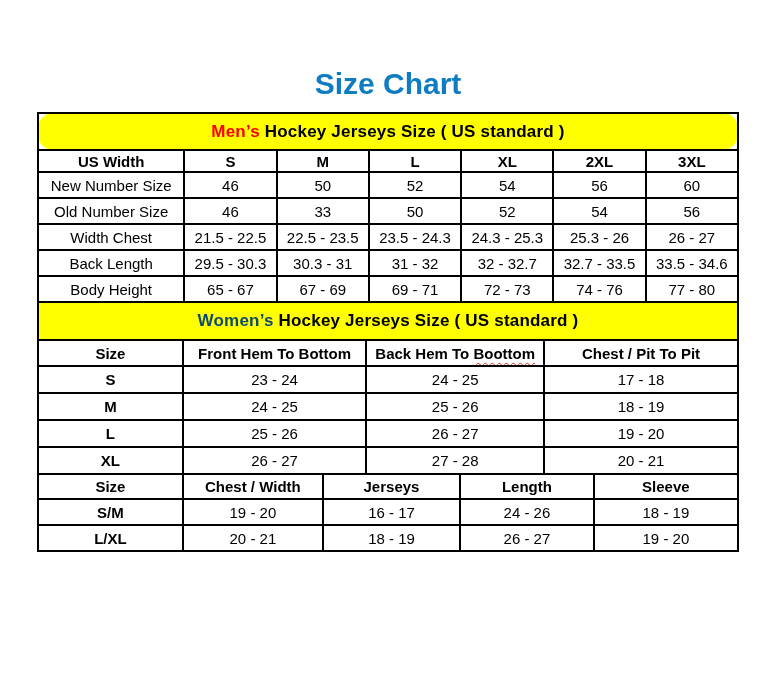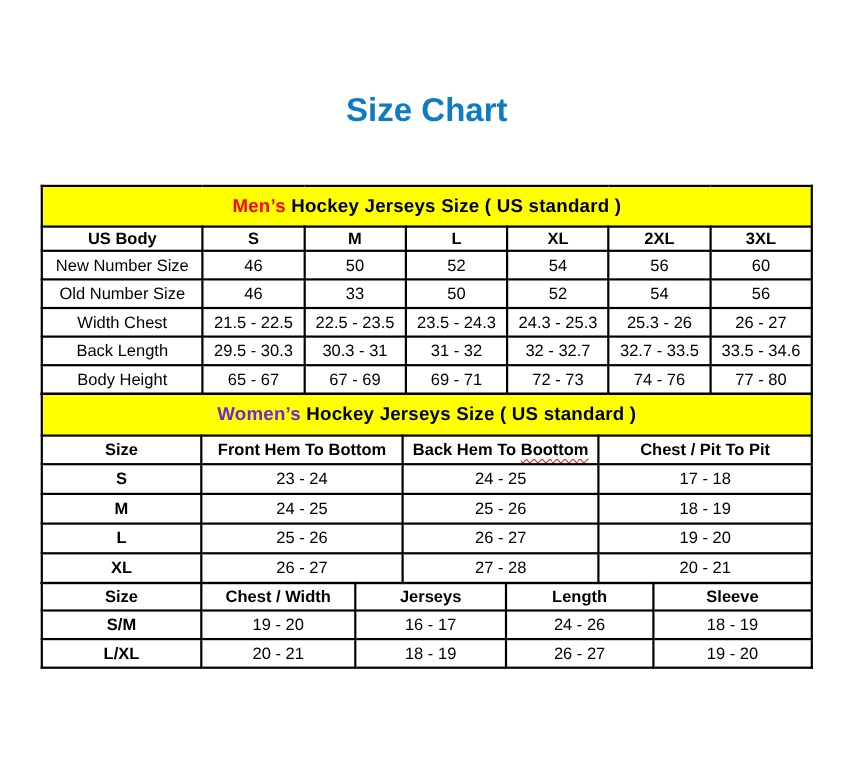--- a/index.html
+++ b/index.html
@@ -9,23 +9,23 @@
     font-family: "Liberation Sans", sans-serif;
     color: #000000;
   }
   .page {
     width: 776px;
     height: 692px;
     background: #ffffff;
     overflow: hidden;
   }
   .title {
-    margin: 17px;
+    margin: 0;
     padding-top: 66px;
-    padding-bottom: 32px;
+    padding-bottom: 10px;
     text-align: center;
     font-size: 30px;
     line-height: 36px;
     font-weight: bold;
     letter-spacing: 0px;
   }
   .chart-wrap {
     margin-left: 37px;
     width: 702px;
   }
@@ -43,21 +43,21 @@
     vertical-align: middle;
     padding: 0 2px;
     overflow: hidden;
     white-space: nowrap;
   }
   .band-cell {
     font-size: 17px;
     font-weight: bold;
     letter-spacing: 0.2px;
   }
-  .section-0 .band-cell { height: 35px; }
+  .section-0 .band-cell { height: 35px; border-radius: 15px; }
   .section-1 .band-cell { height: 36px; }
   .section-2 .band-cell { height: 28px; }
   tr.cols th {
     font-size: 15px;
     font-weight: bold;
   }
   .section-0 tr.cols th { height: 20px; }
   .section-1 tr.cols th { height: 24px; }
   .section-2 tr.cols th { height: 23px; }
   tbody td {
@@ -96,21 +96,21 @@
           <col style="width:13.18%">
         <col style="width:13.18%">
           <col style="width:13.18%">
           <col style="width:13.18%">
       </colgroup>
       <thead>
         <tr>
           <th class="band-cell" colspan="7" style="background: rgb(255, 255, 0);"><span class="hl" style="color: rgb(255, 0, 0);">Men’s</span><span> Hockey Jerseys Size ( US standard )</span></th>
         </tr>
         <tr class="cols">
-            <th>US Body</th>
+            <th>US Width</th>
             <th>S</th>
             <th>M</th>
             <th>L</th>
             <th>XL</th>
             <th>2XL</th>
             <th>3XL</th>
           </tr>
       </thead>
       <tbody>
           <tr>
@@ -163,21 +163,21 @@
 
     <table class="section section-1">
       <colgroup>
         <col style="width:20.7%">
           <col style="width:26.2%">
         <col style="width:25.4%">
           <col style="width:27.7%">
       </colgroup>
       <thead>
         <tr>
-          <th class="band-cell" colspan="4" style="background: rgb(255, 255, 0);"><span class="hl" style="color: #6d28d9;">Women’s</span><span> Hockey Jerseys Size ( US standard )</span></th>
+          <th class="band-cell" colspan="4" style="background: rgb(255, 255, 0);"><span class="hl" style="color: #0c4a6e;">Women’s</span><span> Hockey Jerseys Size ( US standard )</span></th>
         </tr>
         <tr class="cols">
             <th>Size</th>
             <th>Front Hem To Bottom</th>
             <th>Back Hem To <span class="wavy" style="text-decoration-color: rgb(224, 43, 32);">Boottom</span></th>
             <th>Chest / Pit To Pit</th>
           </tr>
       </thead>
       <tbody>
           <tr>

